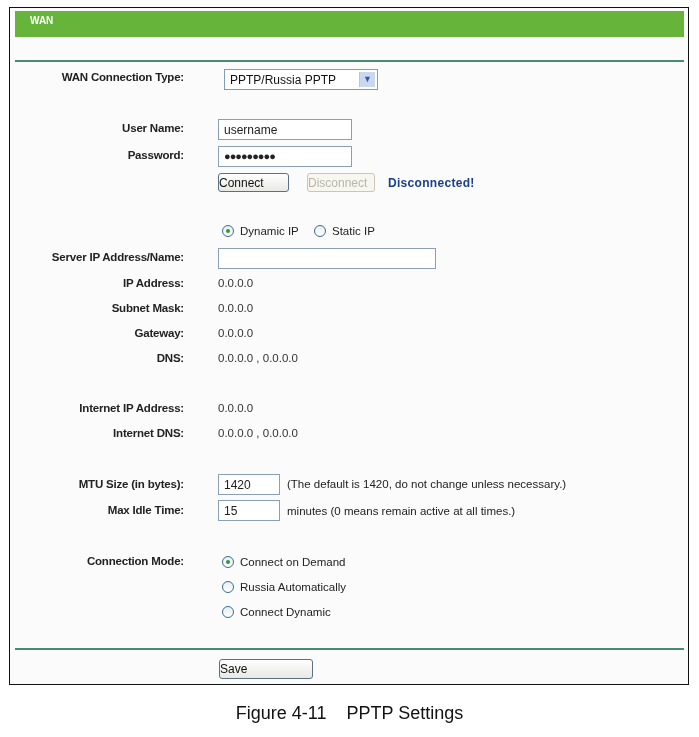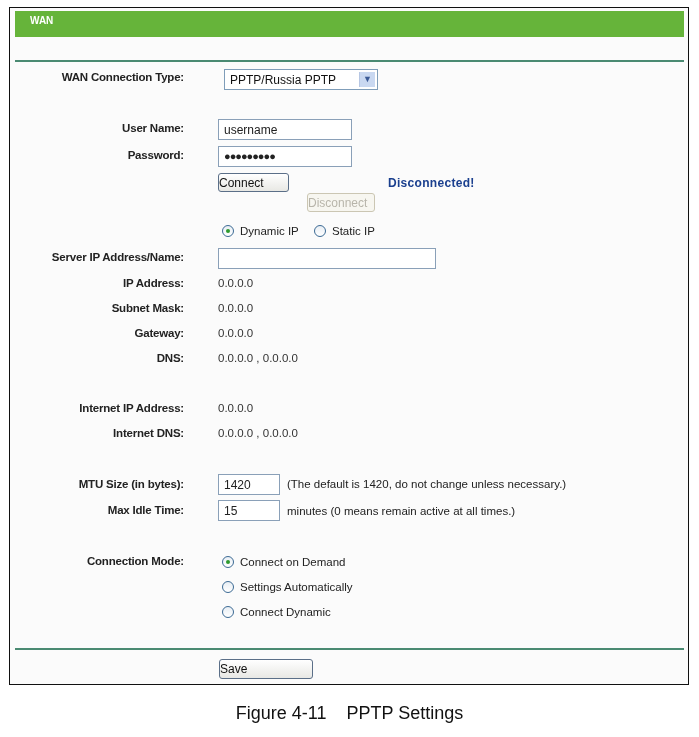--- a/index.html
+++ b/index.html
@@ -8,21 +8,21 @@
   .header { position:absolute; left:5px; top:3px; width:669px; height:26px; background:#66b43a; }
   .header-title { position:absolute; left:15px; top:4px; color:#fff; font-weight:bold; font-size:10px; }
   .hline { position:absolute; left:5px; width:669px; height:2px; background:#4a8a72; }
   .lbl { position:absolute; right:504px; font-weight:bold; font-size:11.5px; color:#222; white-space:nowrap; letter-spacing:-0.2px; }
   .val { position:absolute; left:208px; font-size:11.5px; color:#333; white-space:nowrap; }
   .input { position:absolute; background:#fff; border:1px solid #8aa0b8; box-sizing:border-box; font-size:12px; padding:2px 5px; color:#222; font-family:"Liberation Sans", sans-serif; }
   .select { position:absolute; left:208px; top:61px; width:154px; height:21px; background:#fff; border:1px solid #7f9db9; box-sizing:border-box;margin-left:6px; }
   .select-text { position:absolute; left:5px; top:3px; font-size:12px; color:#111; }
   .select-arrow { position:absolute; right:2px; top:2px; width:15px; height:15px; background:#c9d8f1; border-left:1px solid #b6c6e3; font-size:9px; color:#3b5a96; text-align:center; line-height:15px; }
   .btn { position:absolute; height:19px; border:1px solid #5b6f88; border-radius:3px; background:linear-gradient(#ffffff,#e8e8e4); font-size:12px; color:#111; text-align:left; line-height:18px; box-sizing:border-box; font-family:"Liberation Sans", sans-serif; }
-  .btn.disabled { border-color:#cbc6b3; color:#b8b5aa; background:#f7f6f0;margin-top:20px; }
+  .btn.disabled { border-color:#cbc6b3; color:#b8b5aa; background:#f7f6f0; }
   .status { position:absolute; left:378px; top:168px; font-weight:bold; color:#1a3f8e; font-size:12px; letter-spacing:0.3px; }
   .radio { position:absolute; display:flex; align-items:center; font-size:11.5px; color:#222;text-align:center; }
   .radio .circle { width:10px; height:10px; border:1px solid #3c6a94; border-radius:50%; background:linear-gradient(#e8eef4,#ffffff); margin-right:6px; position:relative; }
   .radio .circle.on::after { content:""; position:absolute; left:3px; top:3px; width:4px; height:4px; border-radius:50%; background:#2e9a2e; }
   .note { position:absolute; font-size:11.5px; color:#222; white-space:nowrap; }
   .caption { position:absolute; left:0; width:699px; top:703px; text-align:center; font-size:18px; color:#111; }
 </style>
 </head>
 <body>
 
@@ -82,21 +82,21 @@
   <input class="input" style="left: 208px; top: 492px; width: 62px; height: 21px;" value="15">
   <span class="note" style="left:277px;top:497px">minutes (0 means remain active at all times.)</span>
 
   <span class="lbl" style="top:547px">Connection Mode:</span>
   <div class="radio" style="left:212px;top:548px">
     <span class="circle on"></span>
     <span>Connect on Demand</span>
   </div>
   <div class="radio" style="left:212px;top:573px">
     <span class="circle"></span>
-    <span>Settings Automatically</span>
+    <span>Russia Automatically</span>
   </div>
   <div class="radio" style="left:212px;top:598px">
     <span class="circle"></span>
     <span>Connect Dynamic</span>
   </div>
 
   <div class="hline" style="top:640px"></div>
   <div class="btn" style="left:209px;top:651px;width:94px;height:20px">Save</div>
 </div>
 

